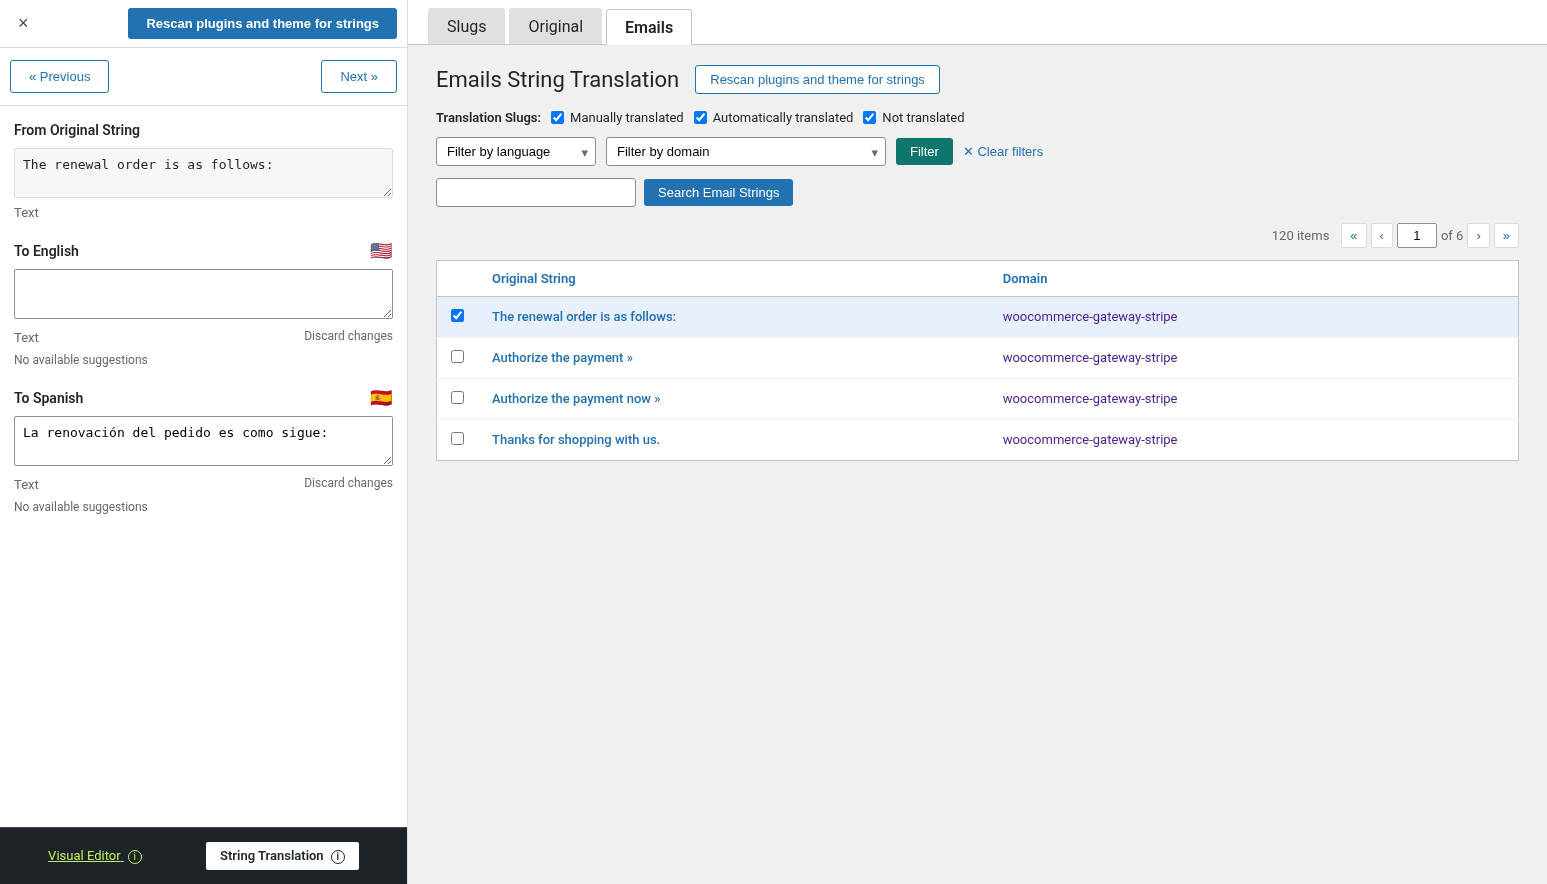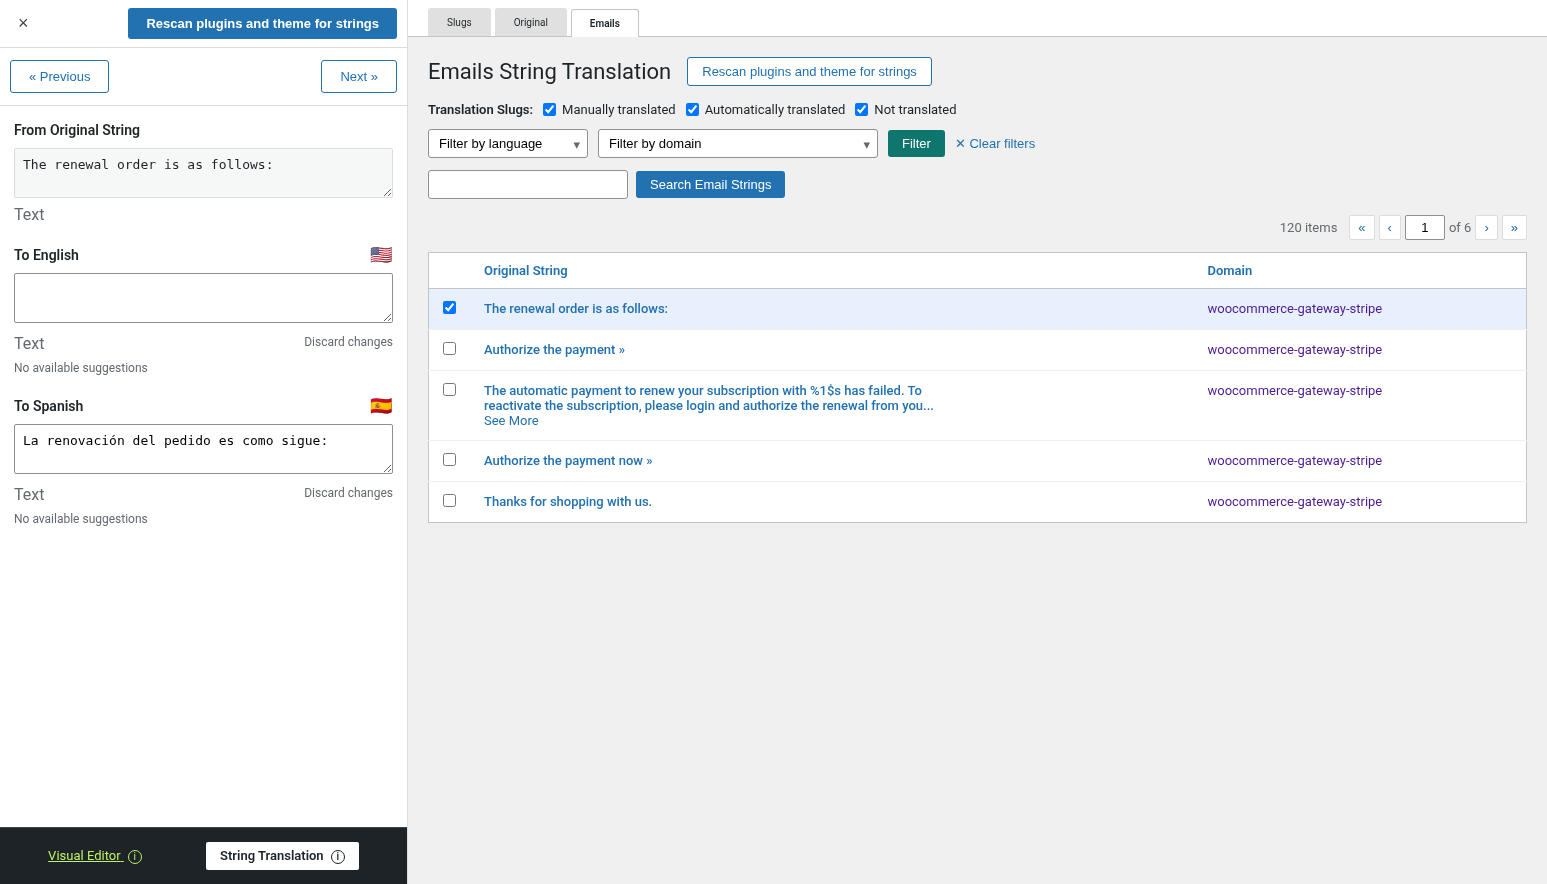--- a/index.html
+++ b/index.html
@@ -8,40 +8,40 @@
     
     .left-panel { width: 408px; min-width: 408px; background: #fff; border-right: 1px solid #dcdcde; display: flex; flex-direction: column; height: 100%; }
     .left-top-bar { display: flex; align-items: center; justify-content: space-between; padding: 8px 10px; border-bottom: 1px solid #dcdcde; background: #fff; }
     .close-btn { background: none; border: none; cursor: pointer; font-size: 18px; color: #444; padding: 4px 8px; }
     .save-btn { background: #2271b1; color: #fff; border: none; border-radius: 3px; padding: 8px 18px; font-size: 14px; font-weight: 600; cursor: pointer; }
     .nav-bar { display: flex; align-items: center; justify-content: space-between; padding: 12px 10px; border-bottom: 1px solid #dcdcde; }
     .nav-btn { background: #fff; border: 1px solid #2271b1; color: #2271b1; border-radius: 3px; padding: 8px 18px; font-size: 13px; cursor: pointer; }
     .left-content { flex: 1; padding: 16px 14px; overflow-y: auto; }
     .section-title { font-size: 14px; font-weight: 600; color: #1d2327; margin-bottom: 10px; }
     .string-box { width: 100%; background: #f6f7f7; border: 1px solid #dcdcde; border-radius: 2px; padding: 8px; font-size: 13px; color: #1d2327; min-height: 50px; resize: vertical; }
-    .field-label { font-size: 16px; color: #646970; margin-top: 4px; }
+    .field-label { font-size: 13px; color: #646970; margin-top: 4px; }
     .to-section { margin-top: 20px; }
     .to-header { display: flex; align-items: center; justify-content: space-between; margin-bottom: 8px; }
     .to-title { font-size: 14px; font-weight: 600; color: #1d2327; }
     .flag { font-size: 18px; }
     .translation-input { width: 100%; border: 1px solid #8c8f94; border-radius: 2px; padding: 8px; font-size: 13px; min-height: 50px; resize: vertical; }
     .field-row { display: flex; justify-content: space-between; align-items: center; margin-top: 4px; }
     .discard-link { color: #646970; font-size: 12px; cursor: pointer; text-decoration: none; }
     .no-suggestions { color: #646970; font-size: 12px; margin-top: 8px; }
     .bottom-bar { background: #1d2327; color: #fff; display: flex; align-items: center; justify-content: space-around; padding: 14px 16px; border-top: 1px solid #3c434a; }
     .bottom-link { color: #bef264; font-size: 13px; cursor: pointer; text-decoration: underline; }
     .bottom-active { background: #fff; color: #1d2327; border-radius: 2px; padding: 6px 14px; font-size: 13px; font-weight: 600; cursor: pointer; }
     .info-icon { display: inline-block; width: 14px; height: 14px; border-radius: 50%; border: 1px solid currentColor; text-align: center; line-height: 12px; font-size: 10px; margin-left: 4px; vertical-align: middle; }
 
     
     .right-panel { flex: 1; background: #f0f0f1; display: flex; flex-direction: column; overflow: hidden; }
     .tabs { display: flex; background: #fff; border-bottom: 1px solid #c3c4c7; padding: 0 20px; padding-top: 8px; }
-    .tab { padding: 8px 18px; font-size: 10px; cursor: pointer; border: 1px solid transparent; border-bottom: none; margin-right: 4px; border-radius: 3px 3px 0 0; color: #1d2327; background: #e0e0e0; }
+    .tab { padding: 8px 18px; font-size: 16px; cursor: pointer; border: 1px solid transparent; border-bottom: none; margin-right: 4px; border-radius: 3px 3px 0 0; color: #1d2327; background: #e0e0e0; }
     .tab.active { background: #fff; border-color: #c3c4c7; border-bottom-color: #fff; font-weight: 600; position: relative; bottom: -1px; }
-    .main-content { flex: 1; padding: 20px 20px; overflow-y: auto; }
+    .main-content { flex: 1; padding: 20px 28px; overflow-y: auto; }
     .page-header { display: flex; align-items: center; gap: 16px; margin-bottom: 16px; }
     .page-title { font-size: 22px; font-weight: 400; color: #1d2327; }
     .rescan-btn { background: #fff; border: 1px solid #2271b1; color: #2271b1; border-radius: 3px; padding: 6px 14px; font-size: 13px; cursor: pointer; }
     .filter-row { display: flex; align-items: center; gap: 10px; margin-bottom: 12px; flex-wrap: wrap; }
     .filter-label { font-size: 13px; font-weight: 600; color: #1d2327; }
     .checkbox-group { display: flex; align-items: center; gap: 6px; font-size: 13px; }
     .filter-select { padding: 6px 28px 6px 10px; border: 1px solid #8c8f94; border-radius: 3px; font-size: 13px; background: #fff; appearance: none; cursor: pointer; min-width: 160px; }
     .filter-select-wrap { position: relative; display: inline-block; }
     .filter-select-wrap::after { content: '▾'; position: absolute; right: 8px; top: 50%; transform: translateY(-50%); pointer-events: none; color: #646970; }
     .filter-btn { background: #0f766e; color: #fff; border: none; border-radius: 3px; padding: 6px 14px; font-size: 13px; cursor: pointer; }
@@ -204,25 +204,20 @@
             <td><a class="string-link">The renewal order is as follows:</a></td>
             <td class="domain-col">woocommerce-gateway-stripe</td>
           </tr>
           <tr>
             <td class="cb-col"><input type="checkbox" class="row-checkbox" style=""></td>
             <td><a class="string-link">Authorize the payment »</a></td>
             <td class="domain-col">woocommerce-gateway-stripe</td>
           </tr>
           <tr>
             <td class="cb-col"><input type="checkbox" class="row-checkbox" style=""></td>
-            <td><a class="string-link">The automatic payment to renew your subscription with %1$s has failed. To<br>reactivate the subscription, please login and authorize the renewal from you...</a><br><a class="see-more">See More</a></td>
-            <td class="domain-col">woocommerce-gateway-stripe</td>
-          </tr>
-          <tr>
-            <td class="cb-col"><input type="checkbox" class="row-checkbox" style=""></td>
             <td><a class="string-link">Authorize the payment now »</a></td>
             <td class="domain-col">woocommerce-gateway-stripe</td>
           </tr>
           <tr>
             <td class="cb-col"><input type="checkbox" class="row-checkbox" style=""></td>
             <td><a class="string-link">Thanks for shopping with us.</a></td>
             <td class="domain-col">woocommerce-gateway-stripe</td>
           </tr>
         </tbody>
     </table>

